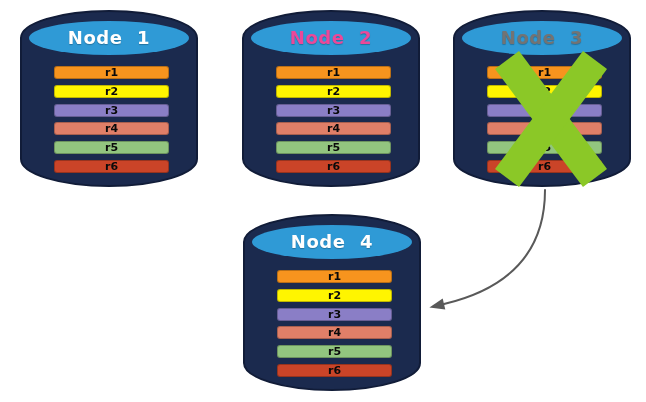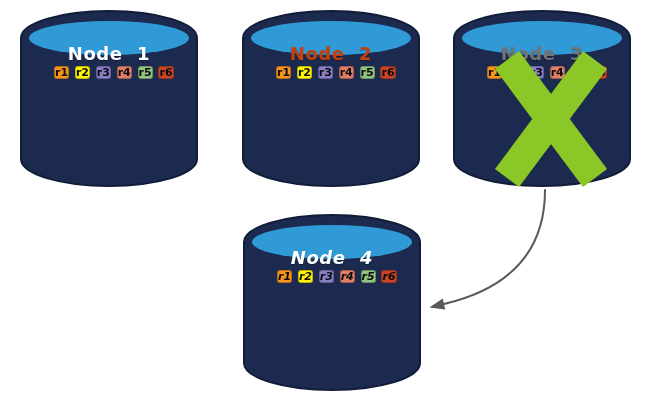--- a/index.html
+++ b/index.html
@@ -25,26 +25,26 @@
   .node-title {
     position: absolute;
     left: 0; top: 19px; width: 100%;
     text-align: center;
     color: #ffffff;
     font-size: 18px;
     font-weight: bold;
     word-spacing: 8px;
     letter-spacing: 0.5px;
     text-shadow: 0 1px 1px rgba(0,0,0,0.25);
-    margin-top: 16px;
   }
   .rows {
     position: absolute;
     left: 35px; top: 58px; width: 115px;
     display: flex;
+    flex-direction: column;
     gap: 5.8px;
   }
   .row {
     height: 13px;
     border-radius: 3px;
     border: 1px solid rgba(0,0,0,0.25);
     box-sizing: border-box;
     text-align: center;
     font-size: 11px;
     font-weight: bold;
@@ -87,21 +87,21 @@
         <div class="row" style="background: rgb(146, 197, 127); color: rgb(10, 10, 10);">r5</div>
         <div class="row" style="background: rgb(202, 68, 40); color: rgb(10, 10, 10);">r6</div>
       </div>
 
     </div>
     <div class="node" style="left: 241px; top: 8px;">
       <svg class="cyl" viewBox="0 0 180 180">
         <path d="M2,30 A88,27 0 0 1 178,30 L178,151 A88,27 0 0 1 2,151 Z" stroke-width="2" fill="#1B2A4E" stroke="#111C38"></path>
         <ellipse cx="90" cy="30" rx="80" ry="17" fill="#2F9AD6"></ellipse>
       </svg>
-      <div class="node-title" style="color: #c2410c;">Node 2</div>
+      <div class="node-title" style="color: #ec4899;">Node 2</div>
       <div class="rows">
         <div class="row" style="background: rgb(247, 148, 30); color: rgb(10, 10, 10);">r1</div>
         <div class="row" style="background: rgb(255, 245, 0); color: rgb(10, 10, 10);">r2</div>
         <div class="row" style="background: rgb(138, 126, 198); color: rgb(10, 10, 10);">r3</div>
         <div class="row" style="background: rgb(224, 127, 104); color: rgb(10, 10, 10);">r4</div>
         <div class="row" style="background: rgb(146, 197, 127); color: rgb(10, 10, 10);">r5</div>
         <div class="row" style="background: rgb(202, 68, 40); color: rgb(10, 10, 10);">r6</div>
       </div>
 
     </div>
@@ -117,21 +117,21 @@
         <div class="row" style="background: rgb(138, 126, 198); color: rgb(10, 10, 10);">r3</div>
         <div class="row" style="background: rgb(224, 127, 104); color: rgb(10, 10, 10);">r4</div>
         <div class="row" style="background: rgb(146, 197, 127); color: rgb(10, 10, 10);">r5</div>
         <div class="row" style="background: rgb(202, 68, 40); color: rgb(10, 10, 10);">r6</div>
       </div>
       <svg class="x-overlay" viewBox="0 0 180 190" style="display: block;">
         <line x1="55" y1="52" x2="143" y2="170" stroke-width="30" stroke="#8BC827"></line>
         <line x1="143" y1="52" x2="55" y2="170" stroke-width="30" stroke="#8BC827"></line>
       </svg>
     </div>
-    <div class="node" style="left: 242px; top: 212px; font-style: italic;">
+    <div class="node" style="left: 242px; top: 212px;">
       <svg class="cyl" viewBox="0 0 180 180">
         <path d="M2,30 A88,27 0 0 1 178,30 L178,151 A88,27 0 0 1 2,151 Z" stroke-width="2" fill="#1B2A4E" stroke="#111C38"></path>
         <ellipse cx="90" cy="30" rx="80" ry="17" fill="#2F9AD6"></ellipse>
       </svg>
       <div class="node-title" style="color: rgb(255, 255, 255);">Node 4</div>
       <div class="rows">
         <div class="row" style="background: rgb(247, 148, 30); color: rgb(10, 10, 10);">r1</div>
         <div class="row" style="background: rgb(255, 245, 0); color: rgb(10, 10, 10);">r2</div>
         <div class="row" style="background: rgb(138, 126, 198); color: rgb(10, 10, 10);">r3</div>
         <div class="row" style="background: rgb(224, 127, 104); color: rgb(10, 10, 10);">r4</div>

